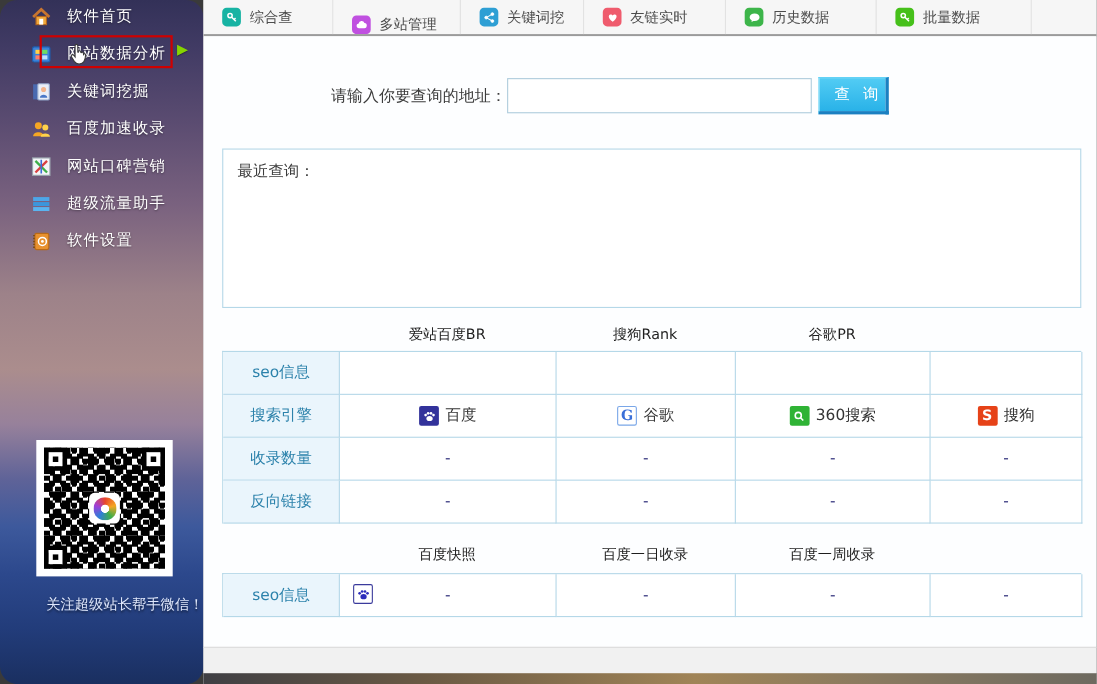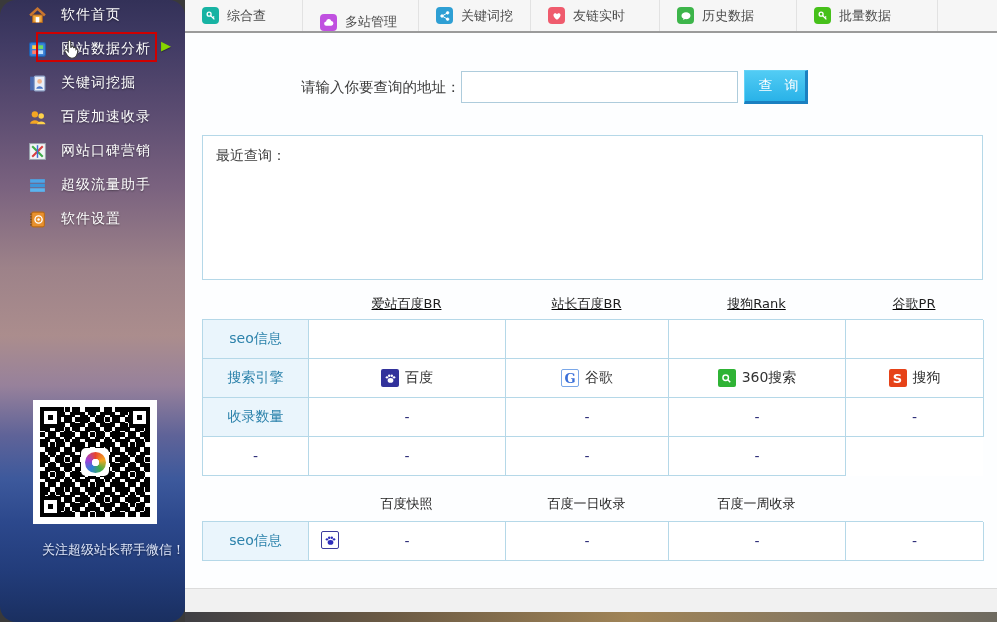--- a/index.html
+++ b/index.html
@@ -66,21 +66,21 @@
     background:linear-gradient(180deg,#52ccf4,#29b2e8); border:1px solid #63d2f6;
     border-right:3px solid #1b80c1; border-bottom:3px solid #1b80c1; cursor:pointer; padding-left:12px; }
 
   .recent-box { position:absolute; left:17px; top:102px; width:781px; height:145px;
     border:1px solid #b5d8e8; background:#fff; }
   .recent-label { padding:11px 0 0 13px; font-size:14px; color:#3c3c3c; }
 
   .grid-head, .grid-row { display:grid; grid-template-columns:106px 197px 163px 177px 138px; }
   .grid-head { position:absolute; left:17px; width:781px; height:20px; }
   .grid-head span { text-align:center; font-size:13px; color:#1e1e1e; }
-  .th1 { top:262px;text-decoration:underline; } .th2 { top:462px; }
+  .th1 { top:262px; } .th2 { top:462px; }
 
   .dtable { position:absolute; left:17px; width:781px; border-top:1px solid #b5d8e8;
     border-left:1px solid #b5d8e8; background:#fff; }
   .tb1 { top:286px; } .tb2 { top:488px; }
   .grid-row > div { height:39px; border-right:1px solid #b5d8e8; border-bottom:1px solid #b5d8e8;
     display:flex; align-items:center; justify-content:center; font-size:14px; color:#30307a; }
   .row-label { background:#eaf5fc; color:#2c82ab !important; font-size:14px; }
   .engine-cell { color:#333 !important; gap:6px; }
   .snap-cell { position:relative; }
   .snap-paw { position:absolute; left:12px; top:9px; }
@@ -270,21 +270,20 @@
         <button class="query-btn">查 询</button>
       </div>
 
       <div class="recent-box">
         <div class="recent-label">最近查询：</div>
       </div>
 
       <div class="grid-head th1">
         <span></span>
         <span>爱站百度BR</span>
-        <span>站长百度BR</span>
         <span>搜狗Rank</span>
         <span>谷歌PR</span>
       </div>
 
       <div class="dtable tb1">
         <div class="grid-row">
           <div class="row-label">seo信息</div>
           <div></div>
           <div></div>
           <div></div>
@@ -323,20 +322,21 @@
           </div>
         </div>
         <div class="grid-row">
           <div class="row-label">收录数量</div>
           <div>-</div>
           <div>-</div>
           <div>-</div>
           <div>-</div>
         </div>
         <div class="grid-row">
+          <div class="row-label">反向链接</div>
           <div>-</div>
           <div>-</div>
           <div>-</div>
           <div>-</div>
         </div>
       </div>
 
       <div class="grid-head th2">
         <span></span>
         <span>百度快照</span>

